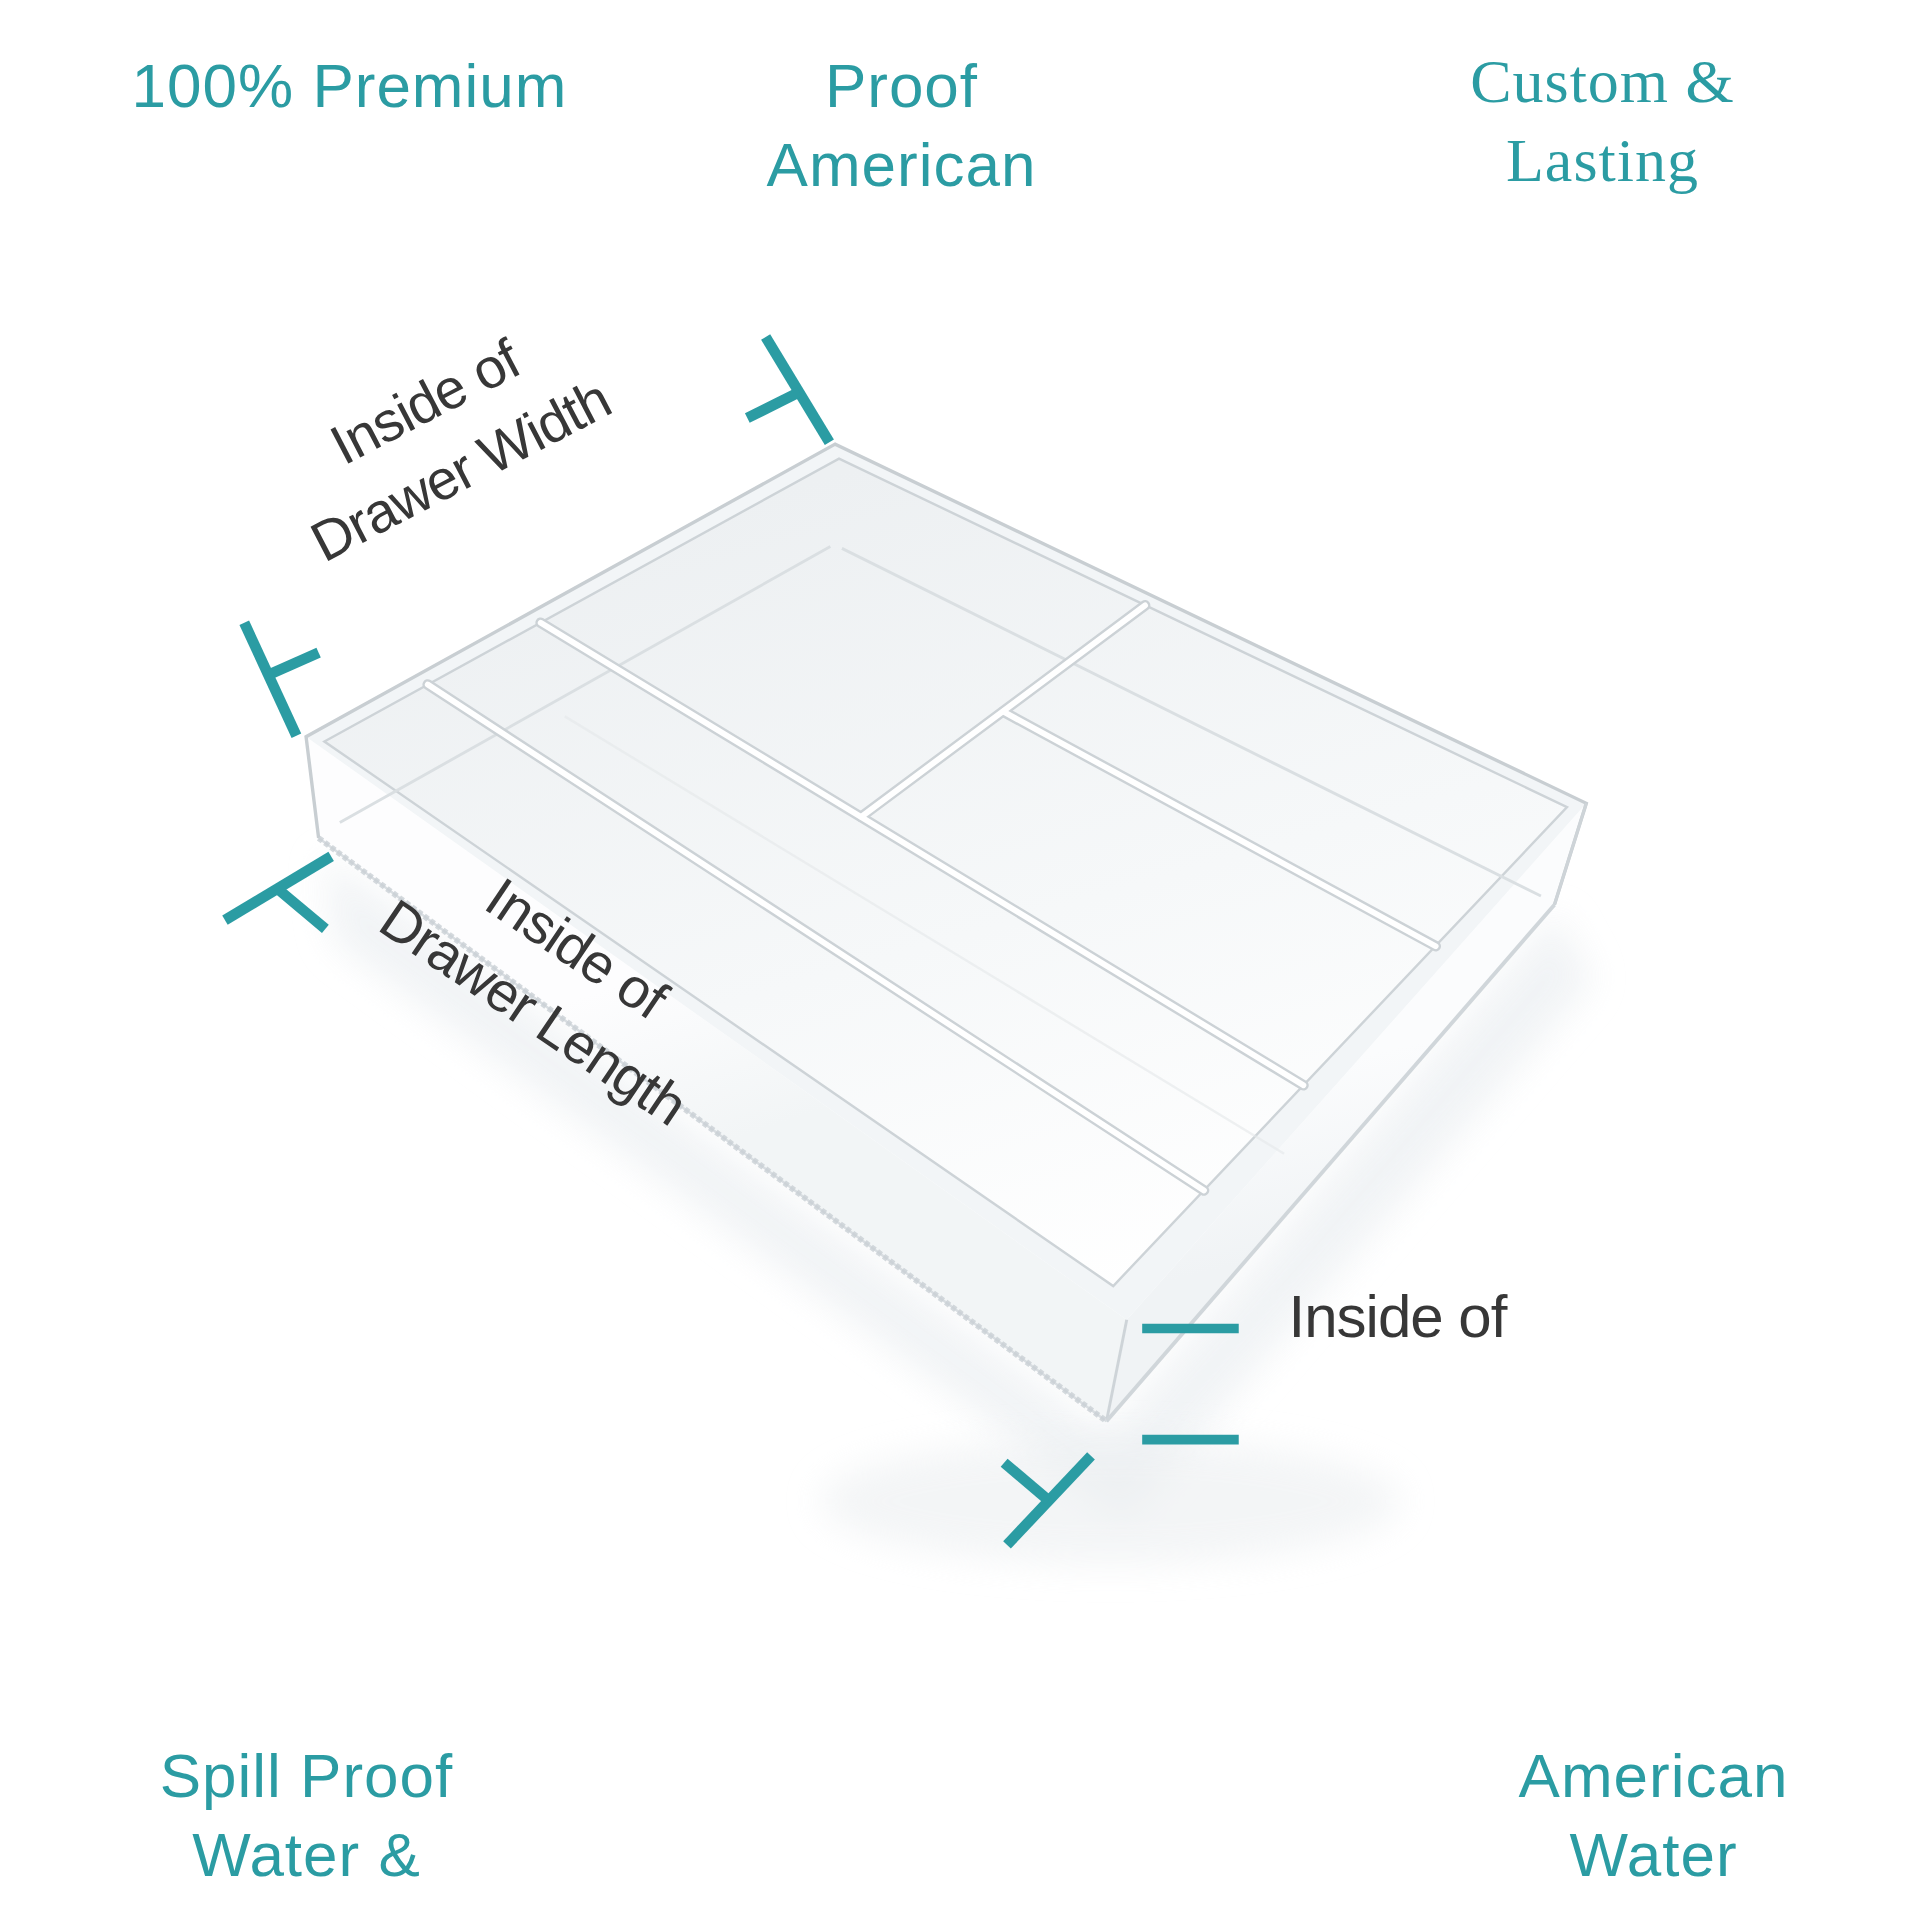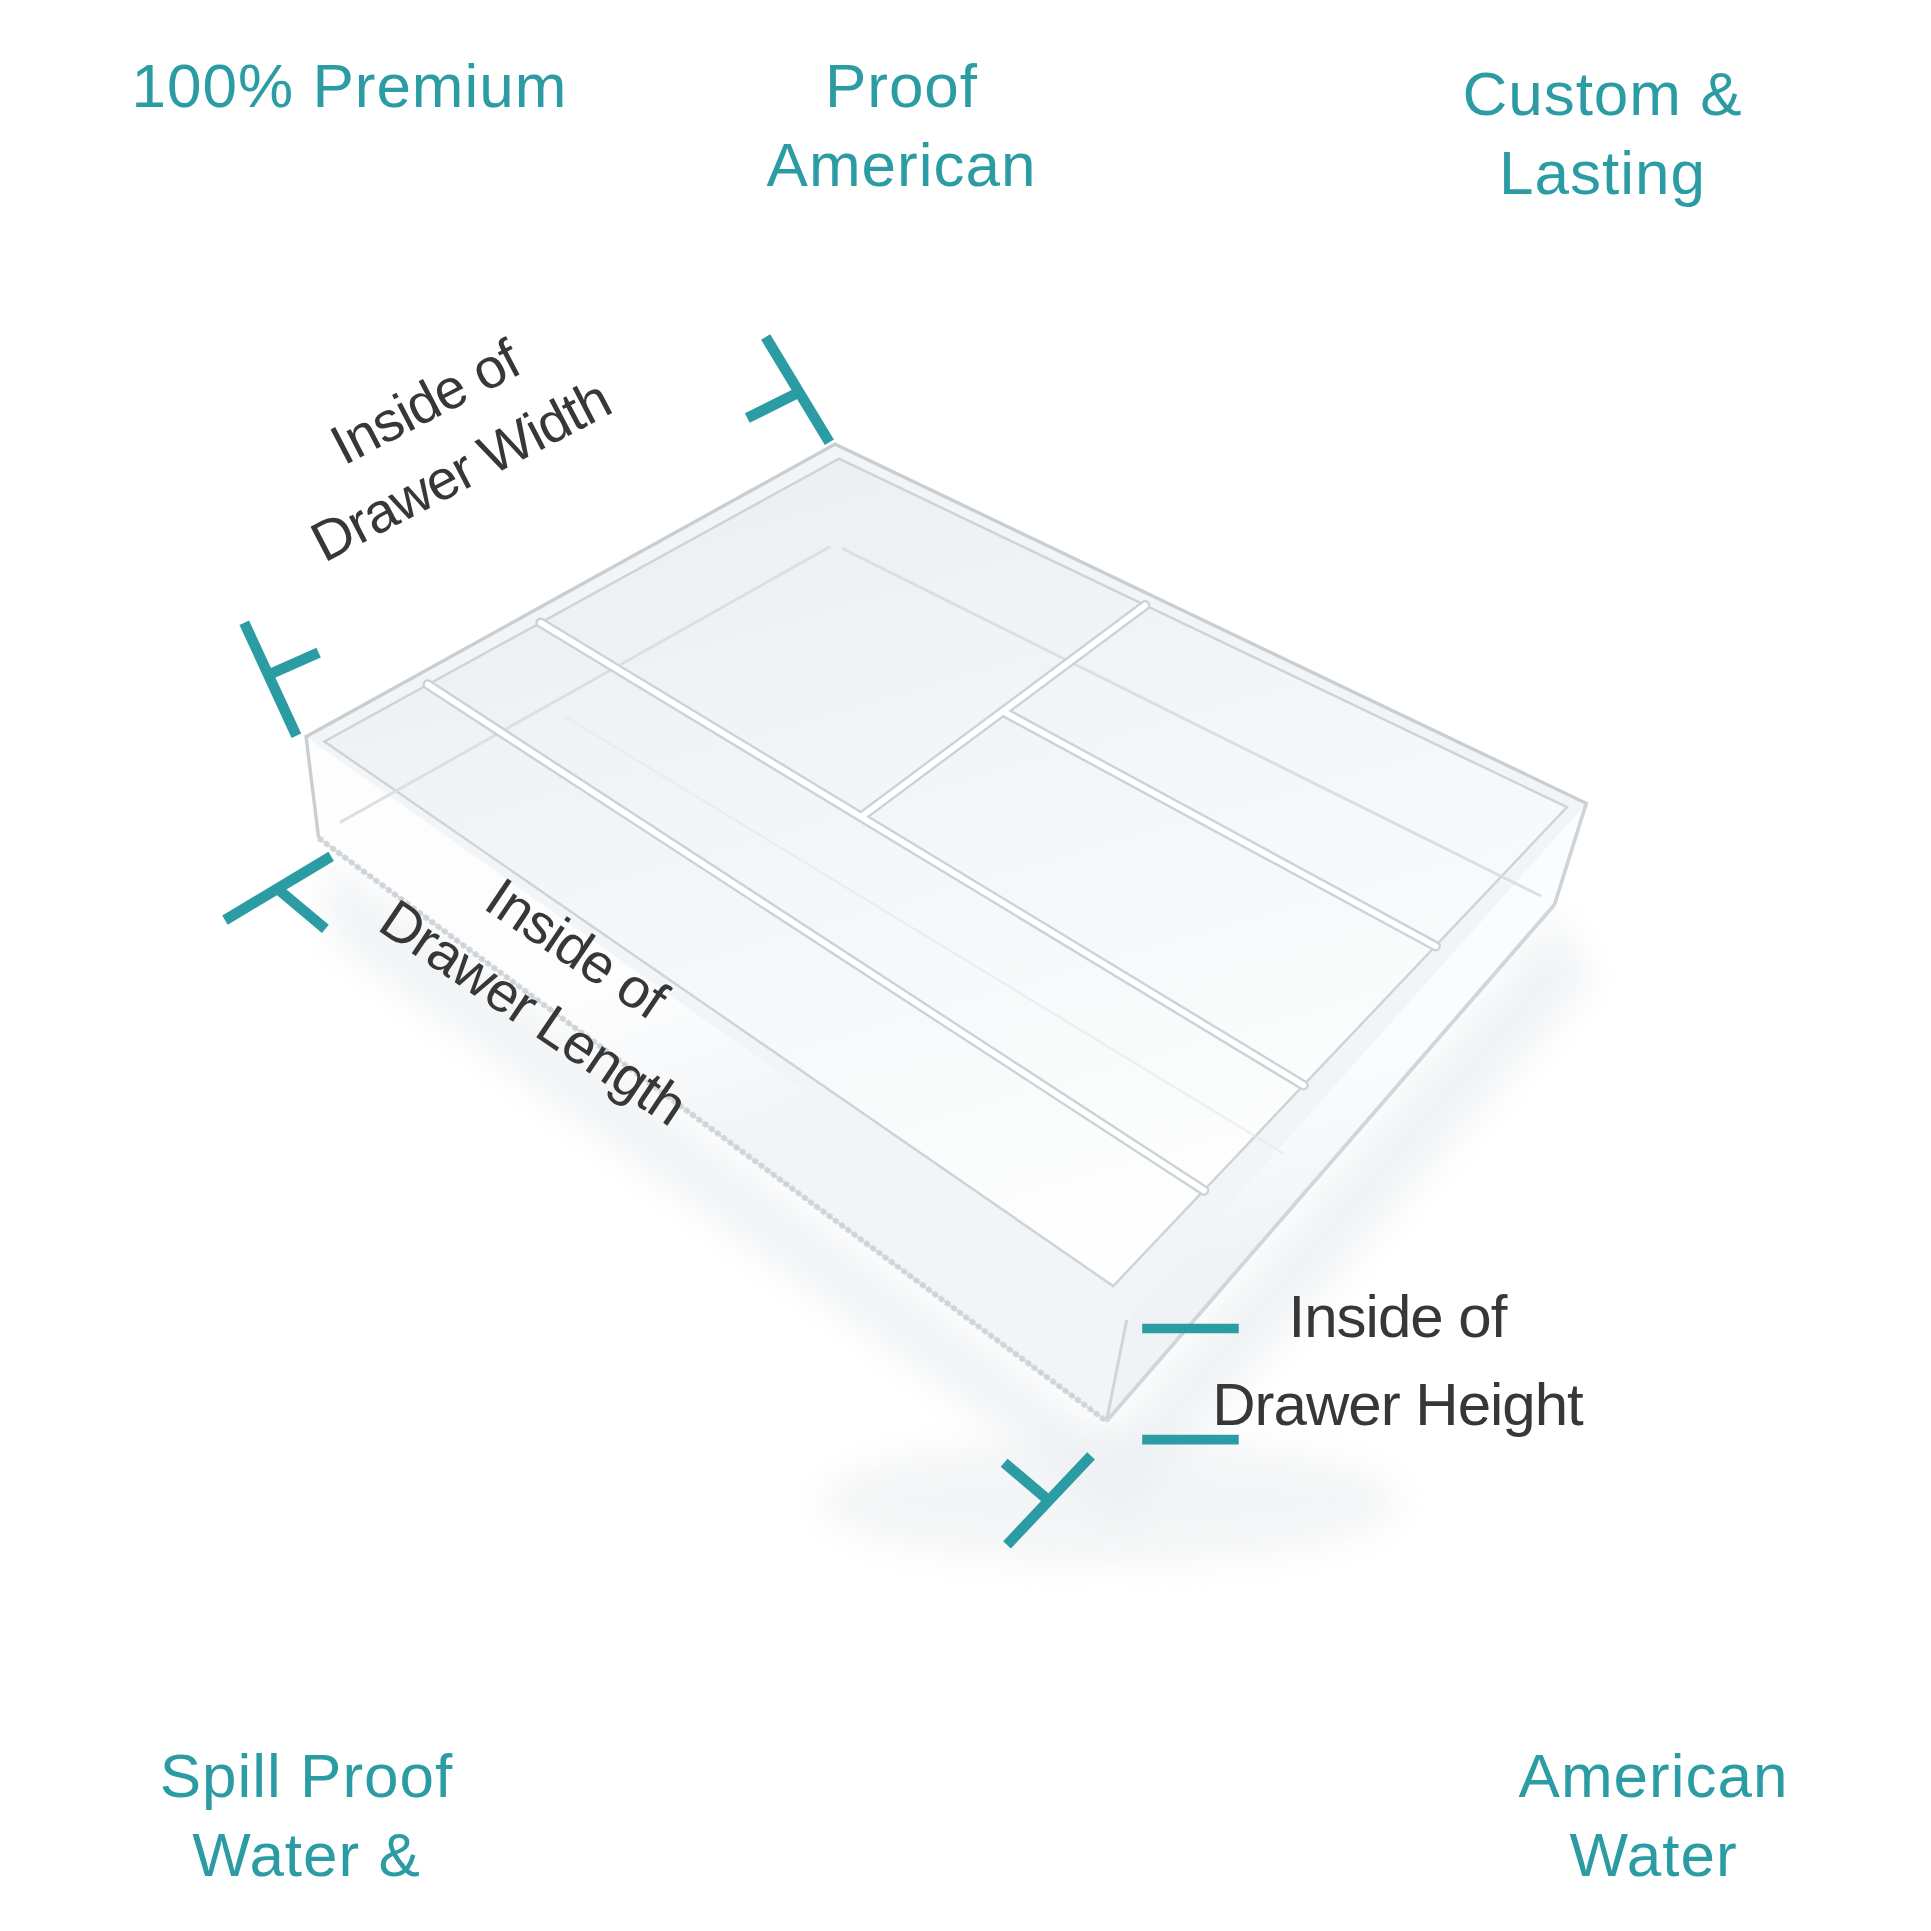--- a/index.html
+++ b/index.html
@@ -118,21 +118,21 @@
     </g>
   </svg>
 
   <div class="feature-label" style="left:79px;top:46px;">
     <span class="lbl-line">100% Premium</span>
   </div>
   <div class="feature-label" style="left:631px;top:46px;">
     <span class="lbl-line">Proof</span>
     <span class="lbl-line">American</span>
   </div>
-  <div class="feature-label" style="left:1332px;top:54px;">
+  <div class="feature-label" style="left:1332px;top:42px;font-family:Liberation Serif, serif;">
     <span class="lbl-line">Custom &amp;</span>
     <span class="lbl-line">Lasting</span>
   </div>
   <div class="feature-label" style="left:36px;top:1736px;">
     <span class="lbl-line">Spill Proof</span>
     <span class="lbl-line">Water &amp;</span>
   </div>
   <div class="feature-label" style="left:1383px;top:1736px;">
     <span class="lbl-line">American</span>
     <span class="lbl-line">Water</span>
@@ -141,17 +141,16 @@
   <div id="dim-width" class="dim-label">
     <span class="lbl-line">Inside of</span>
     <span class="lbl-line">Drawer Width</span>
   </div>
   <div id="dim-length" class="dim-label">
     <span class="lbl-line">Inside of</span>
     <span class="lbl-line">Drawer Length</span>
   </div>
   <div id="dim-height" class="dim-label">
     <span class="lbl-line">Inside of</span>
-    <span class="lbl-line">Drawer Height</span>
   </div>
 
 </div>
 
 
 </body></html>

